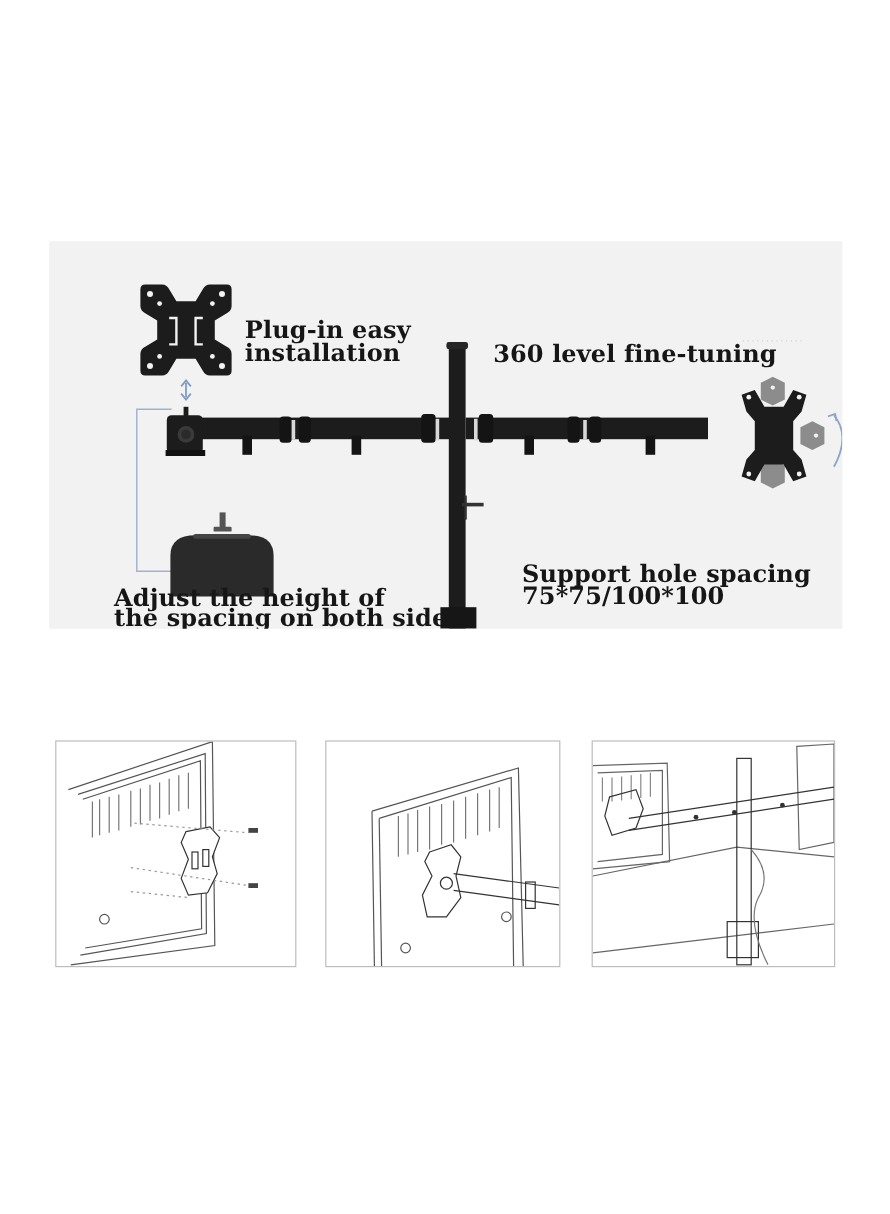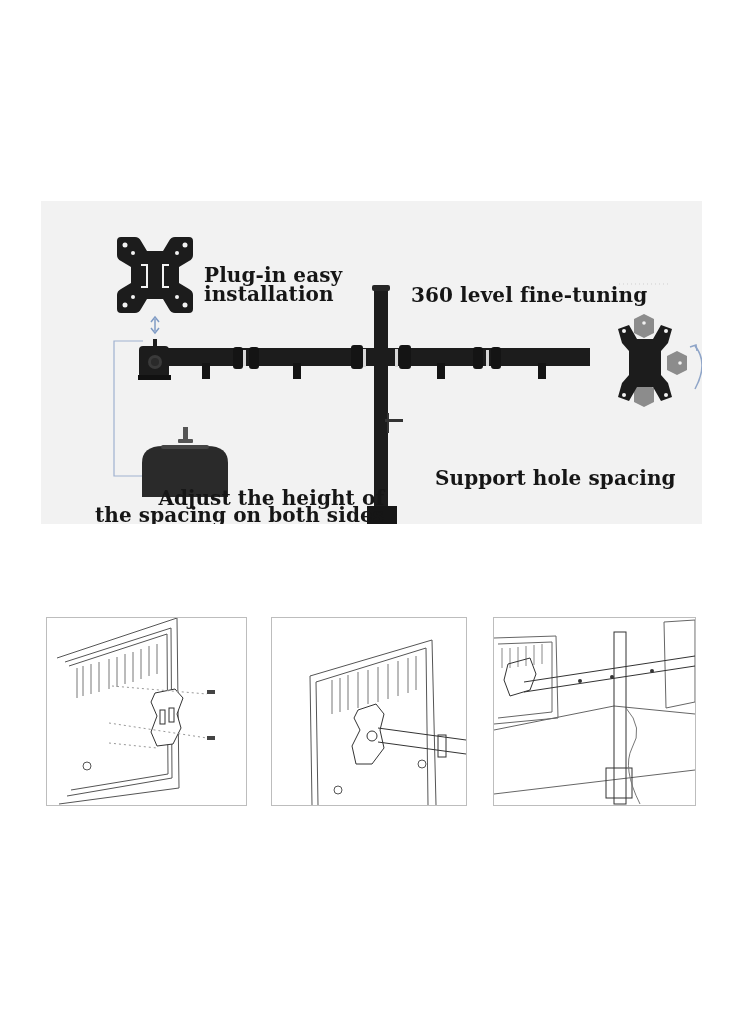--- a/index.html
+++ b/index.html
@@ -92,26 +92,27 @@
       <path d="M101,296 L101,262 Q101,245 122,245 L166,245 Q187,245 187,262 L187,296 Z" fill="#2a2a2a"></path>
       <rect x="120" y="244" width="48" height="4" rx="2" fill="#444"></rect>
     </g>
   </svg>
 
   <div class="caption" style="left:163px; top:65px;">
     <div>Plug-in easy</div>
     <div>installation</div>
   </div>
   <div class="caption" style="left:370px; top:85px;">360 level fine-tuning</div>
-  <div class="caption" style="left:54px; top:289px; line-height:17px;text-align:right;">
+  <div class="caption" style="left:54px; top:289px; line-height:17px;">
     <div>Adjust the height of</div>
     <div>the spacing on both sides</div>
   </div>
   <div class="caption" style="left:394px; top:268px; line-height:18px;">
     <div>Support hole spacing</div>
+    <div>75*75/100*100</div>
   </div>
 </div>
 
 <div class="panel" style="left:46px; width:201px;">
   <svg width="199" height="187" viewBox="0 0 199 187">
     <g fill="none" stroke="#555" stroke-width="1">
       <path d="M10,40 L130,0 L132,170 L12,186"></path>
       <path d="M18,44 L124,10 L125,160 L20,178"></path>
       <path d="M22,48 L120,16 L121,156 L24,172"></path>
       <g stroke="#777">

